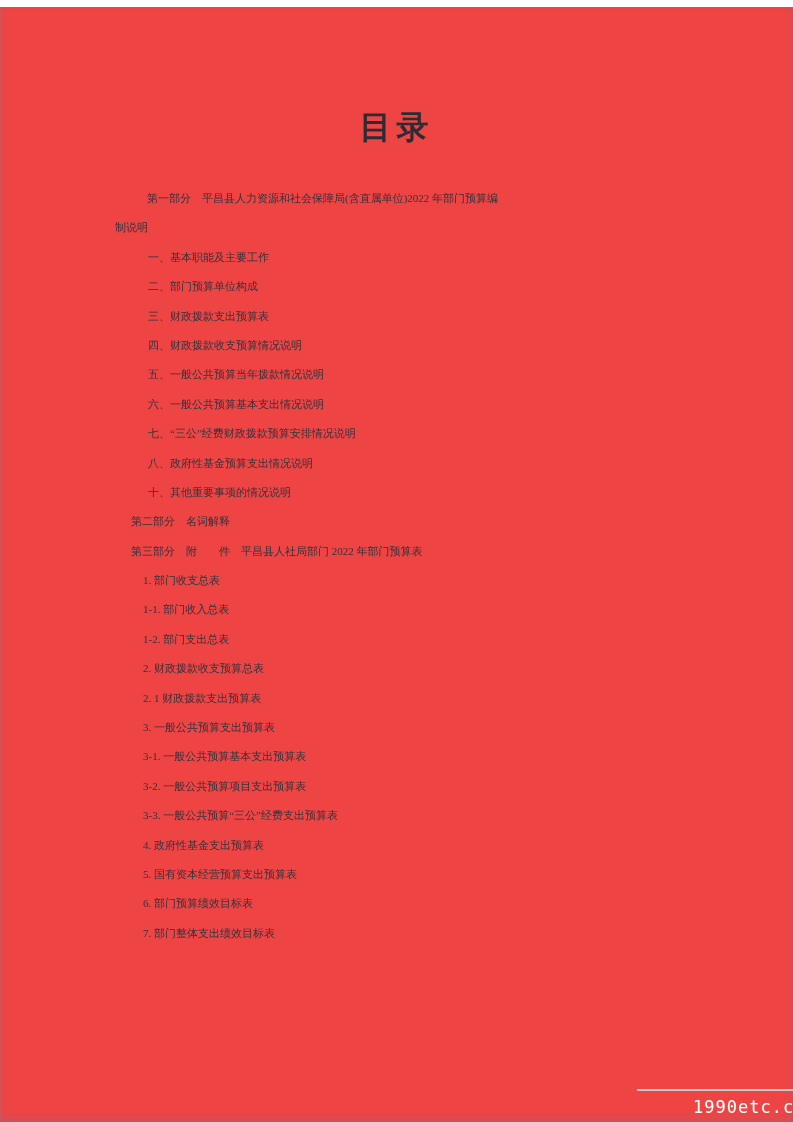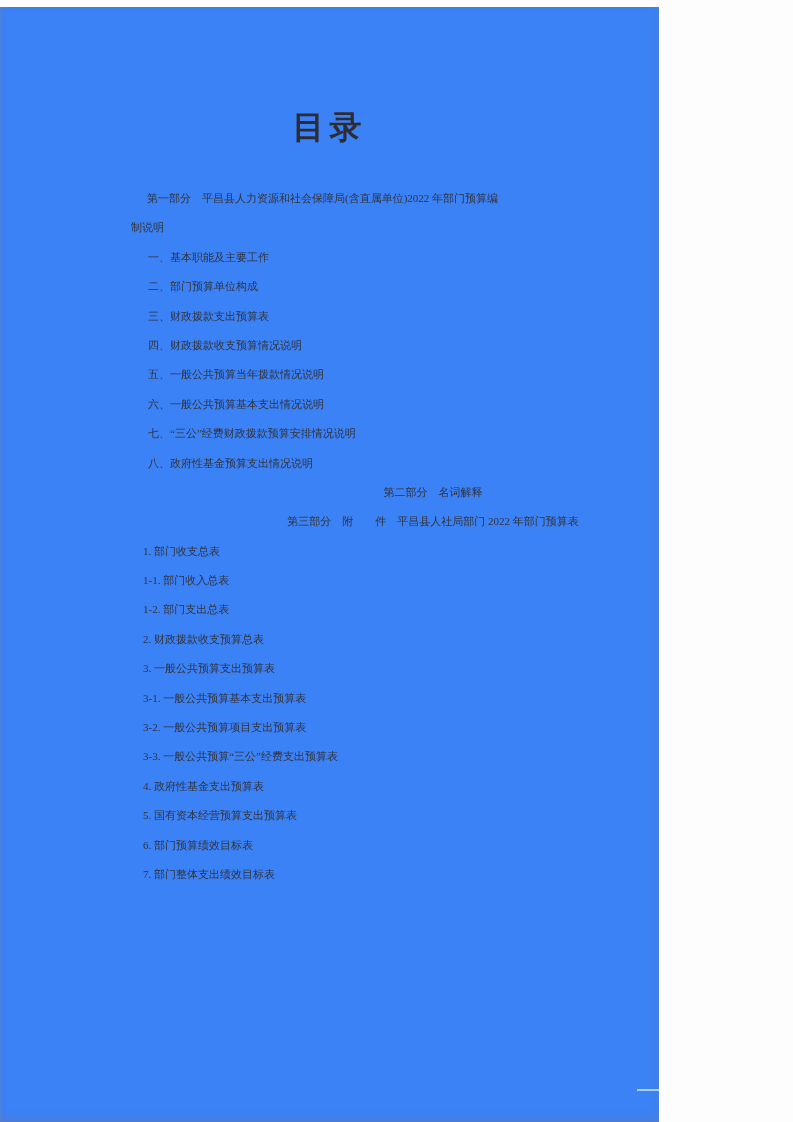--- a/index.html
+++ b/index.html
@@ -15,23 +15,23 @@
     position: relative;
     width: 793px;
     height: 1122px;
     background: #fdfdfe;
   }
   
   .page {
     position: absolute;
     left: 0;
     top: 7px;
-    width: 659px;
+    width: 793px;
     height: 1115px;
-    background: #3b82f6;
+    background: #ef4444;
     box-shadow:
       inset 4px 0 6px -4px rgba(130,130,150,0.45),
       inset -6px 0 9px -6px rgba(130,130,150,0.30),
       inset 0 -7px 8px -5px rgba(120,118,145,0.40),
       inset 0 2px 3px -2px rgba(140,140,160,0.25);
     overflow: hidden;
     text-decoration: underline;
   }
   .doc-title {
     position: absolute;
@@ -53,23 +53,23 @@
     font-size: 11px;
     font-weight: 500;
     color: #33333d;
   }
   .toc-line {
     height: 29.4px;
     line-height: 29.4px;
     white-space: nowrap;
   }
   .part-first { margin-left: 32px; }
-  .part-cont  { margin-left: 16px; }
+  .part-cont  { margin-left: 0; }
   .item-cn    { margin-left: 33px; }
-  .part-head  { margin-left: 16px; text-align: center; }
+  .part-head  { margin-left: 16px; }
   .item-num   { margin-left: 28px; }
   
   .wm-line {
     position: absolute;
     left: 637px;
     top: 1082px; 
     width: 156px;
     height: 2px;
     background: #bfe0de;
     opacity: 0.85;
@@ -98,26 +98,28 @@
         <div class="toc-line part-first">第一部分　平昌县人力资源和社会保障局(含直属单位)2022 年部门预算编</div>
         <div class="toc-line part-cont">制说明</div>
         <div class="toc-line item-cn">一、基本职能及主要工作</div>
         <div class="toc-line item-cn">二、部门预算单位构成</div>
         <div class="toc-line item-cn">三、财政拨款支出预算表</div>
         <div class="toc-line item-cn">四、财政拨款收支预算情况说明</div>
         <div class="toc-line item-cn">五、一般公共预算当年拨款情况说明</div>
         <div class="toc-line item-cn">六、一般公共预算基本支出情况说明</div>
         <div class="toc-line item-cn">七、“三公”经费财政拨款预算安排情况说明</div>
         <div class="toc-line item-cn">八、政府性基金预算支出情况说明</div>
+        <div class="toc-line item-cn">十、其他重要事项的情况说明</div>
         <div class="toc-line part-head">第二部分　名词解释</div>
         <div class="toc-line part-head">第三部分　附　　件　平昌县人社局部门 2022 年部门预算表</div>
         <div class="toc-line item-num">1. 部门收支总表</div>
         <div class="toc-line item-num">1-1. 部门收入总表</div>
         <div class="toc-line item-num">1-2. 部门支出总表</div>
         <div class="toc-line item-num">2. 财政拨款收支预算总表</div>
+        <div class="toc-line item-num">2. 1 财政拨款支出预算表</div>
         <div class="toc-line item-num">3. 一般公共预算支出预算表</div>
         <div class="toc-line item-num">3-1. 一般公共预算基本支出预算表</div>
         <div class="toc-line item-num">3-2. 一般公共预算项目支出预算表</div>
         <div class="toc-line item-num">3-3. 一般公共预算“三公”经费支出预算表</div>
         <div class="toc-line item-num">4. 政府性基金支出预算表</div>
         <div class="toc-line item-num">5. 国有资本经营预算支出预算表</div>
         <div class="toc-line item-num">6. 部门预算绩效目标表</div>
         <div class="toc-line item-num">7. 部门整体支出绩效目标表</div>
       </div>
 

